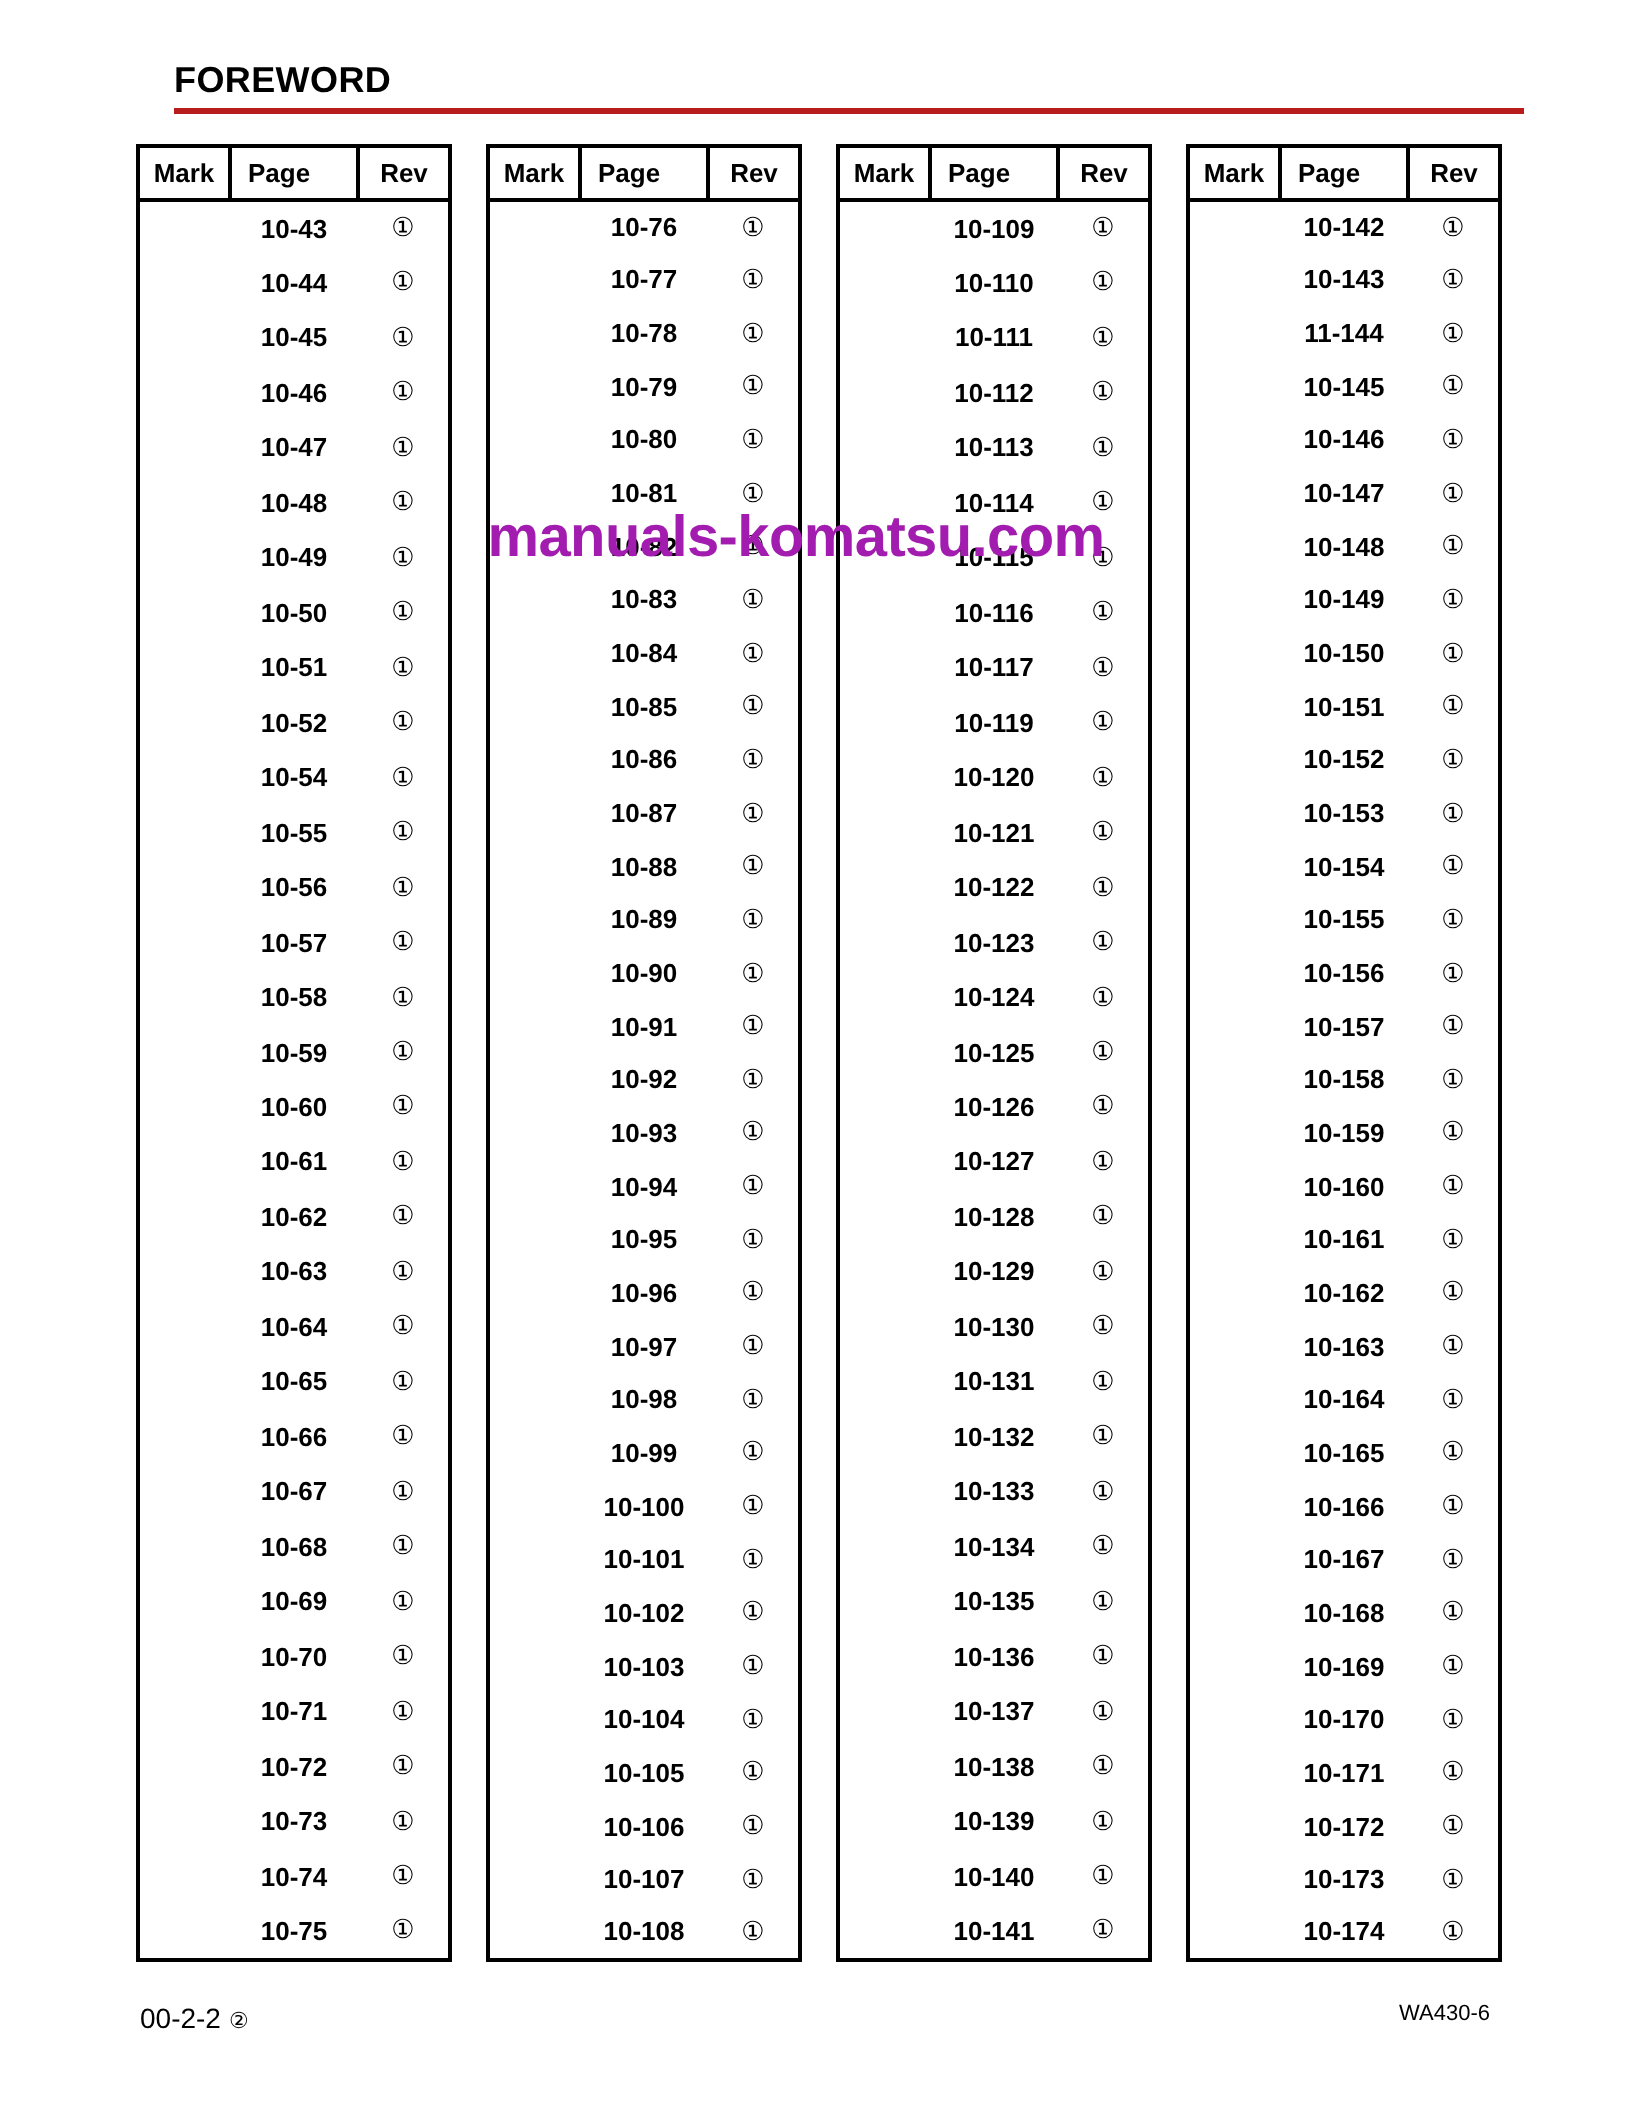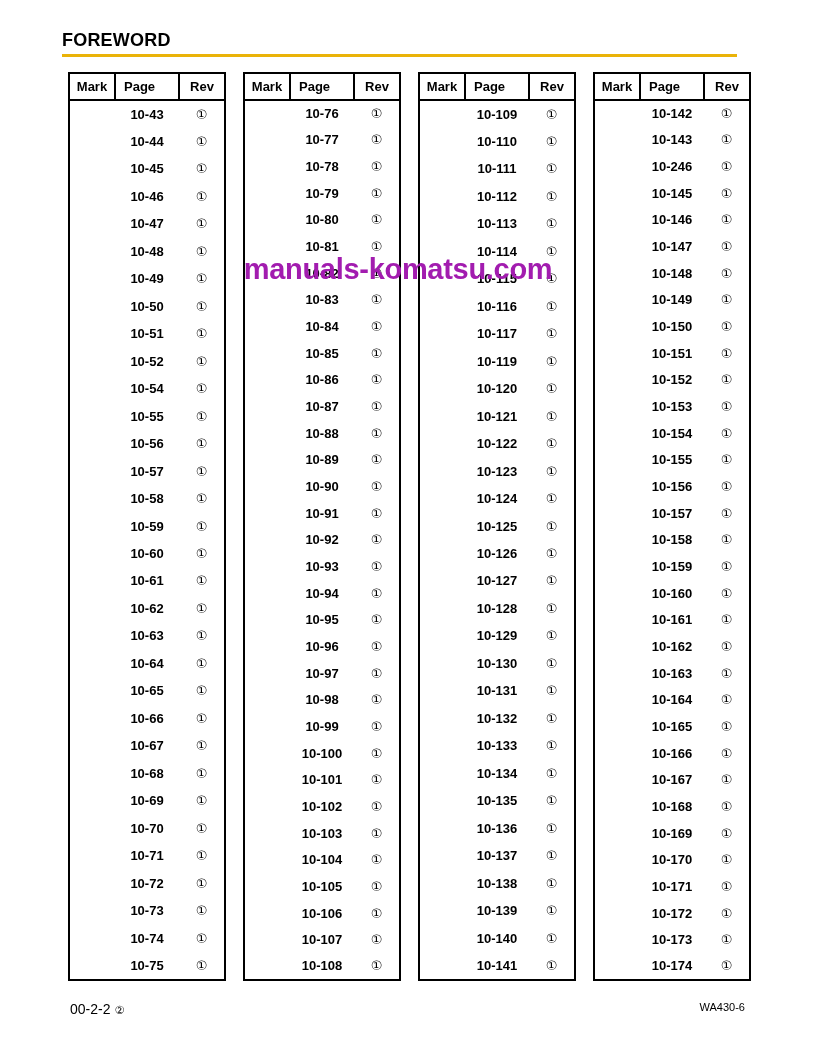--- a/index.html
+++ b/index.html
@@ -8,23 +8,23 @@
     width: 816px; height: 1056px;
     position: relative;
     font-family: "Liberation Sans", "DejaVu Sans", sans-serif;
     color: #000;
     overflow: hidden;
   }
 
   
   .foreword-wrap {
     position: absolute;
-    left: 62px; top: 30px;
+    left: 87px; top: 30px;
     width: 675px;
-    border-bottom: 3px solid #eab308;
+    border-bottom: 3px solid #b91c1c;
     padding-bottom: 3px;
   }
   .foreword-title {
     font-size: 18px;
     font-weight: bold;
     letter-spacing: 0.2px;
   }
 
   
   .tables-row {
@@ -656,21 +656,21 @@
           <td class="page-cell">10-142</td>
           <td class="rev-cell">①</td>
         </tr>
         <tr>
           <td class="mark-cell"></td>
           <td class="page-cell">10-143</td>
           <td class="rev-cell">①</td>
         </tr>
         <tr>
           <td class="mark-cell"></td>
-          <td class="page-cell">10-246</td>
+          <td class="page-cell">11-144</td>
           <td class="rev-cell">①</td>
         </tr>
         <tr>
           <td class="mark-cell"></td>
           <td class="page-cell">10-145</td>
           <td class="rev-cell">①</td>
         </tr>
         <tr>
           <td class="mark-cell"></td>
           <td class="page-cell">10-146</td>

